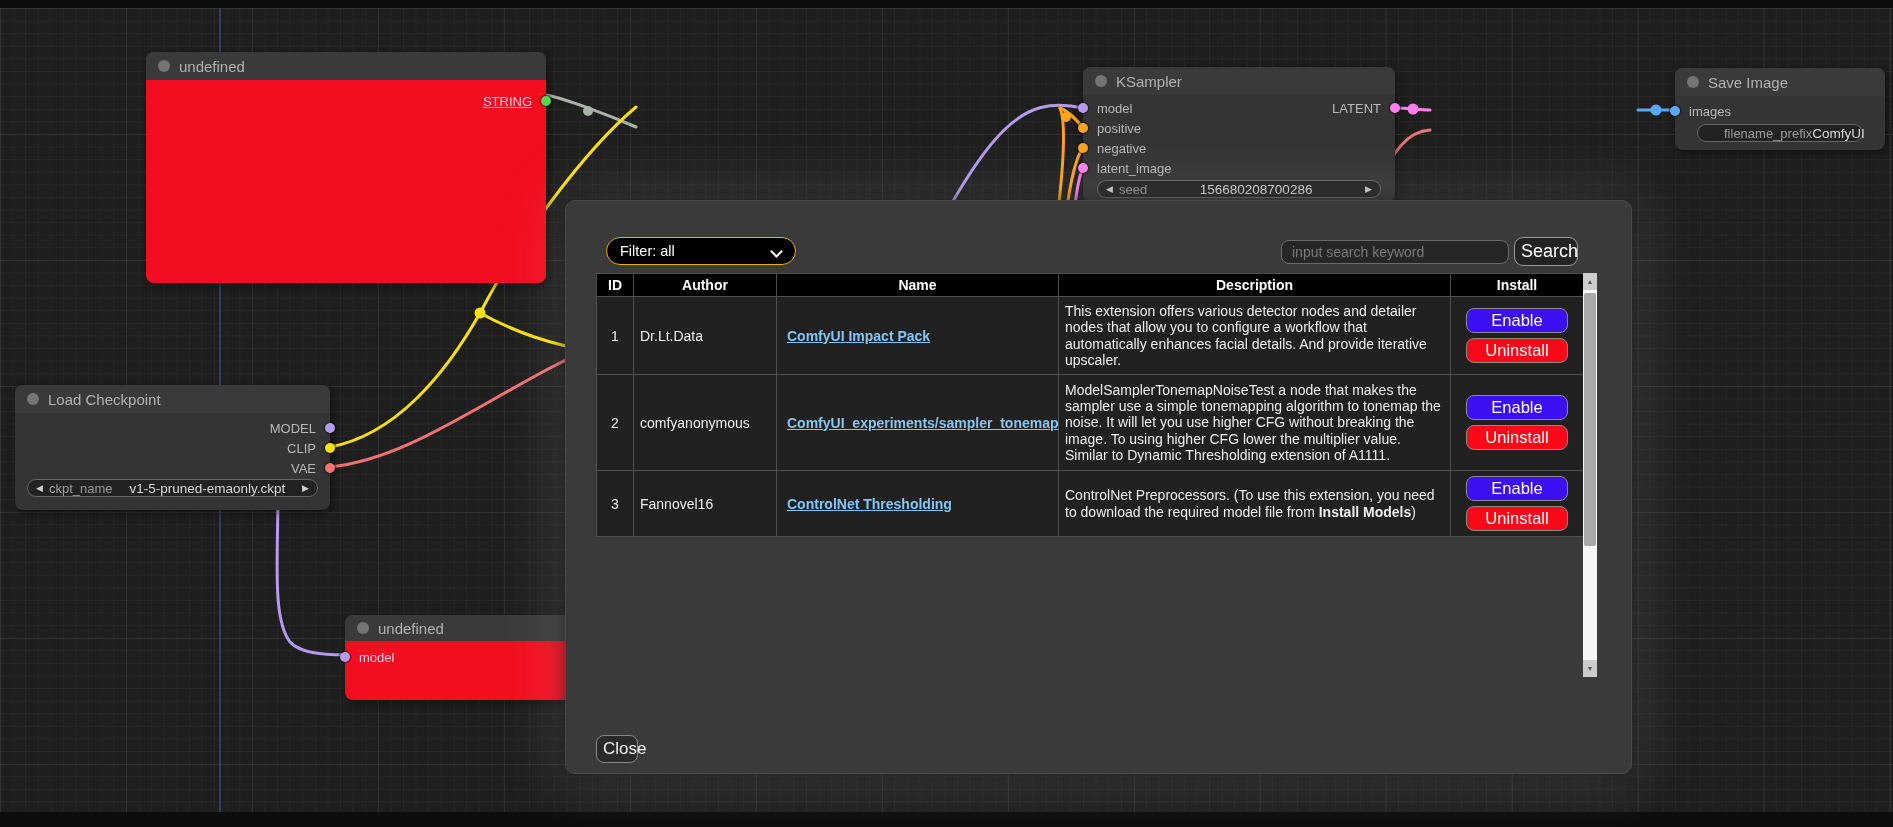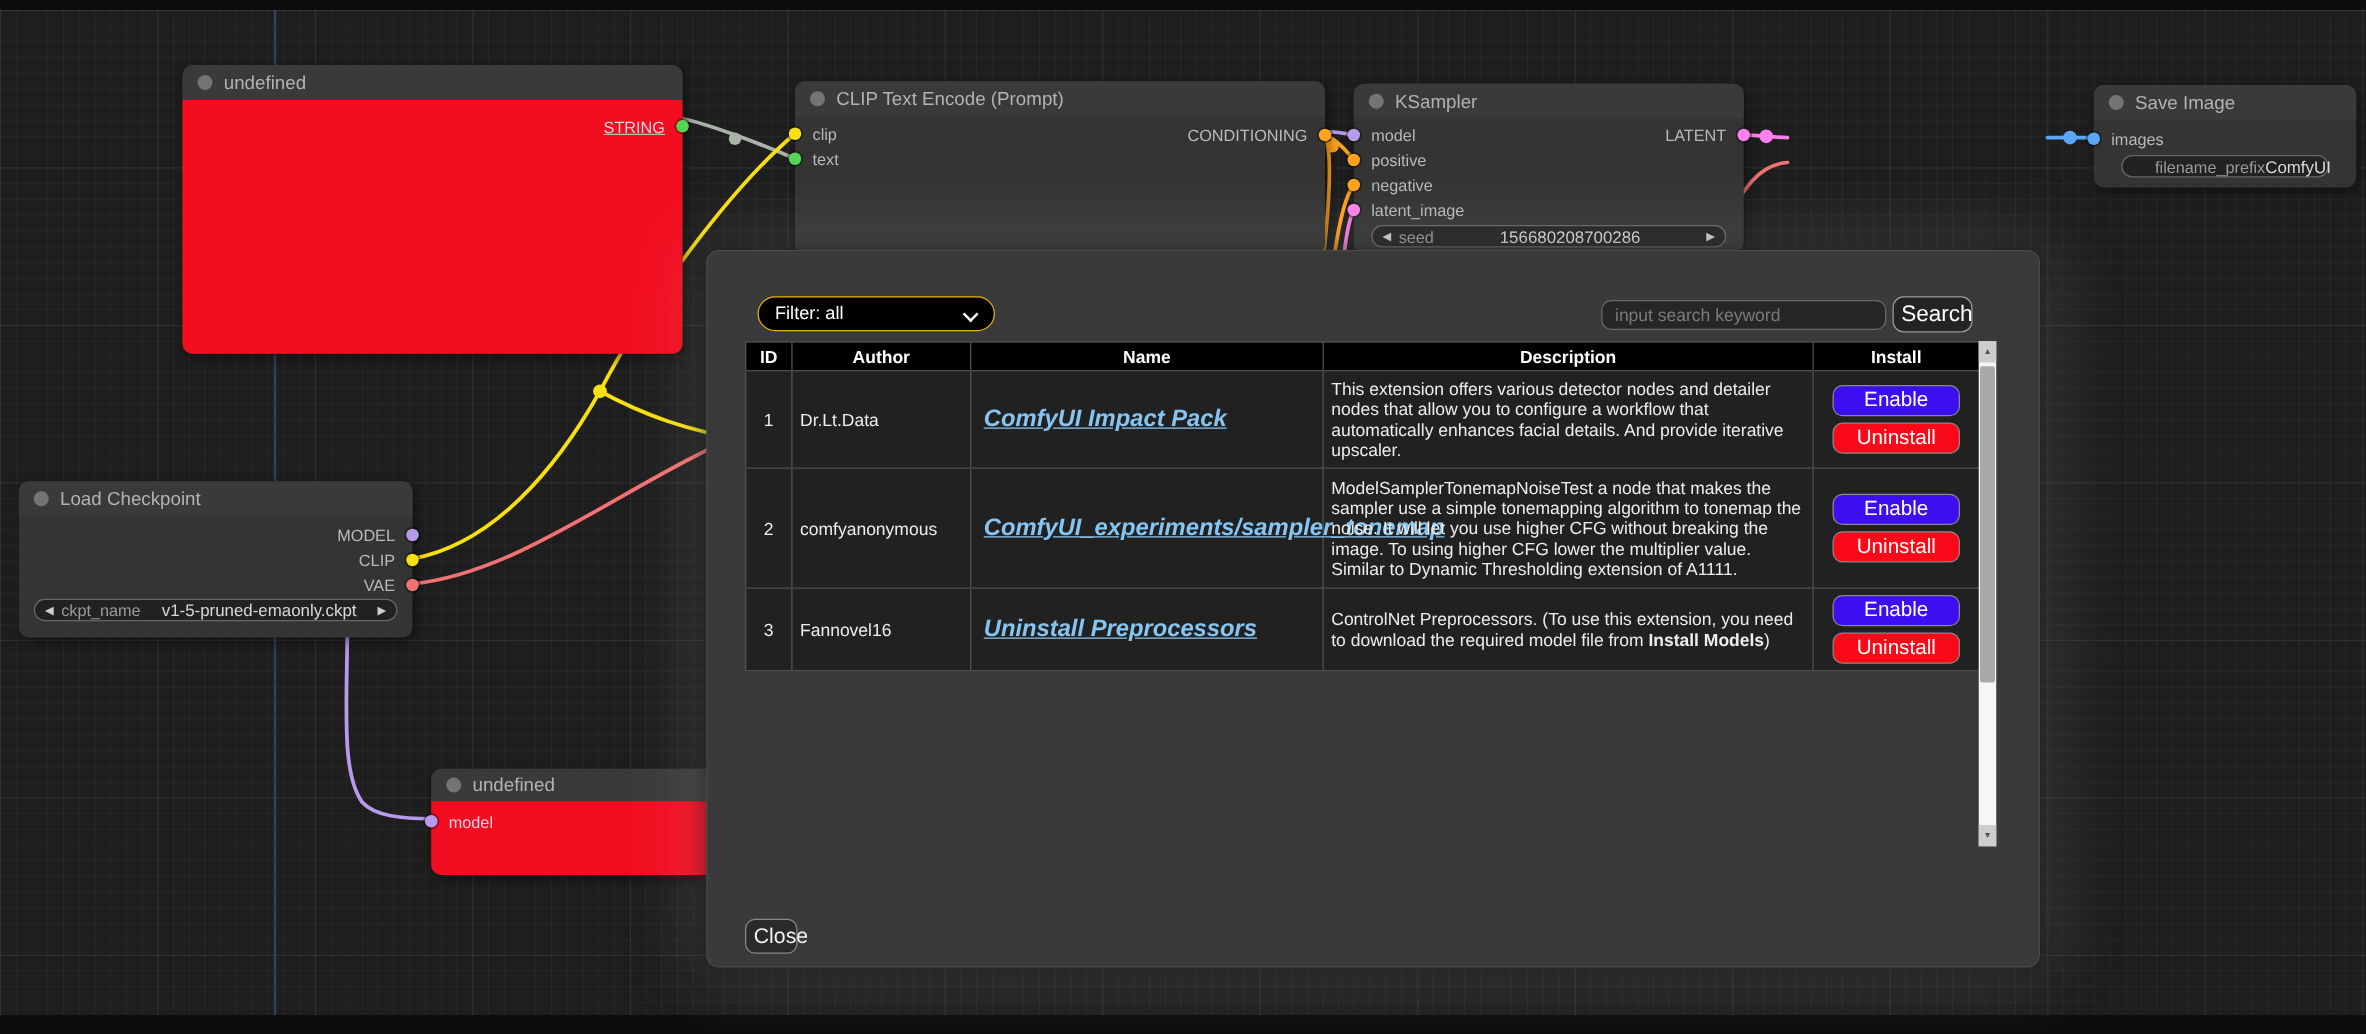--- a/index.html
+++ b/index.html
@@ -56,21 +56,21 @@
     box-sizing:border-box;font-family:"Liberation Sans",sans-serif;}
   .search-input::placeholder{color:#7b7b7b;}
   .search-btn{position:absolute;left:948px;top:36px;width:64px;height:29px;background:#232323;color:#fff;
     border:1px solid #999;border-radius:9px;font-size:18px;font-family:"Liberation Sans",sans-serif;}
   .tbl{position:absolute;left:30px;top:72px;border-collapse:collapse;table-layout:fixed;width:987px;}
   .tbl th{background:#000;color:#fff;font-weight:bold;font-size:14px;height:22px;
     border:1px solid #4f4f4f;padding:0 4px;}
   .tbl td{background:#212121;border:1px solid #4f4f4f;color:#ededed;font-size:14px;
     vertical-align:middle;padding:2px 6px;}
   .td-id{text-align:center;} .td-author{padding-left:9px;}
-  .pkg-link{color:var(--link-text);font-weight:bold;text-decoration:underline;font-size:19px;font-style:italic;}
+  .pkg-link{color:var(--link-text);font-weight:bold;text-decoration:underline;font-size:14px;}
   .td-desc{font-size:13.5px;line-height:1.16;color:#f0f0f0;padding:3px 7px;}
   .td-install{text-align:center;}
   .btn-stack{display:flex;flex-direction:column;gap:5px;align-items:center;}
   .pill-btn{width:102px;height:25px;border-radius:8px;border:1px solid #8a8a8a;color:#fff;
     font-size:16.5px;font-family:"Liberation Sans",sans-serif;line-height:1;}
   .btn-enable{background:var(--enable-button);}
   .btn-uninstall{background:var(--uninstall-button);}
   .scrollbar{position:absolute;left:1017px;top:72px;width:14px;height:404px;background:#f6f6f6;}
   .sb-btn{position:absolute;left:0;width:14px;height:17px;background:#cdcdcd;color:#555;font-size:7px;
     display:flex;align-items:center;justify-content:center;}
@@ -117,40 +117,20 @@
       <span>undefined</span>
     </div>
     <div class="node-body error">
       <div class="slot out" style="top:13px;text-decoration:underline;">
         <span class="slot-label label-on-red">STRING</span>
         <span class="port" style="background:var(--wire-green);"></span>
       </div>
     </div>
   </div>
 
-  <div class="node" style="left:636px;top:65px;width:424px;height:138px;">
-    <div class="node-header">
-      <span class="node-dot"></span>
-      <span>CLIP Text Encode (Prompt)</span>
-    </div>
-    <div class="node-body">
-      <div class="slot in" style="top:6px;">
-        <span class="port" style="background:var(--wire-yellow);"></span>
-        <span class="slot-label">clip</span>
-      </div>
-      <div class="slot in" style="top:26px;">
-        <span class="port" style="background:var(--wire-green);"></span>
-        <span class="slot-label">text</span>
-      </div>
-      <div class="slot out" style="top:7px;">
-        <span class="slot-label">CONDITIONING</span>
-        <span class="port" style="background:var(--wire-orange);"></span>
-      </div>
-    </div>
-  </div>
 
   <div class="node" style="left:1083px;top:67px;width:312px;height:135px;">
     <div class="node-header">
       <span class="node-dot"></span>
       <span>KSampler</span>
     </div>
     <div class="node-body">
       <div class="slot in" style="top:5px;">
         <span class="port" style="background:var(--wire-purple);"></span>
         <span class="slot-label">model</span>
@@ -285,21 +265,21 @@
           <td class="td-install">
               <div class="btn-stack">
             <button class="pill-btn btn-enable">Enable</button>
             <button class="pill-btn btn-uninstall">Uninstall</button>
           </div>
             </td>
         </tr>
         <tr style="height:66px;">
           <td class="td-id">3</td>
           <td class="td-author">Fannovel16</td>
-          <td style="padding-left:10px;"><a href="#" class="pkg-link">Uninstall Preprocessors</a></td>
+          <td style="padding-left:10px;"><a href="#" class="pkg-link">ControlNet Thresholding</a></td>
           <td class="td-desc"><span>ControlNet Preprocessors. (To use this extension, you need to download the required model file from </span><b>Install Models</b><span>)</span></td>
           <td class="td-install">
               <div class="btn-stack">
             <button class="pill-btn btn-enable">Enable</button>
             <button class="pill-btn btn-uninstall">Uninstall</button>
           </div>
             </td>
         </tr>
       </tbody>
     </table>

